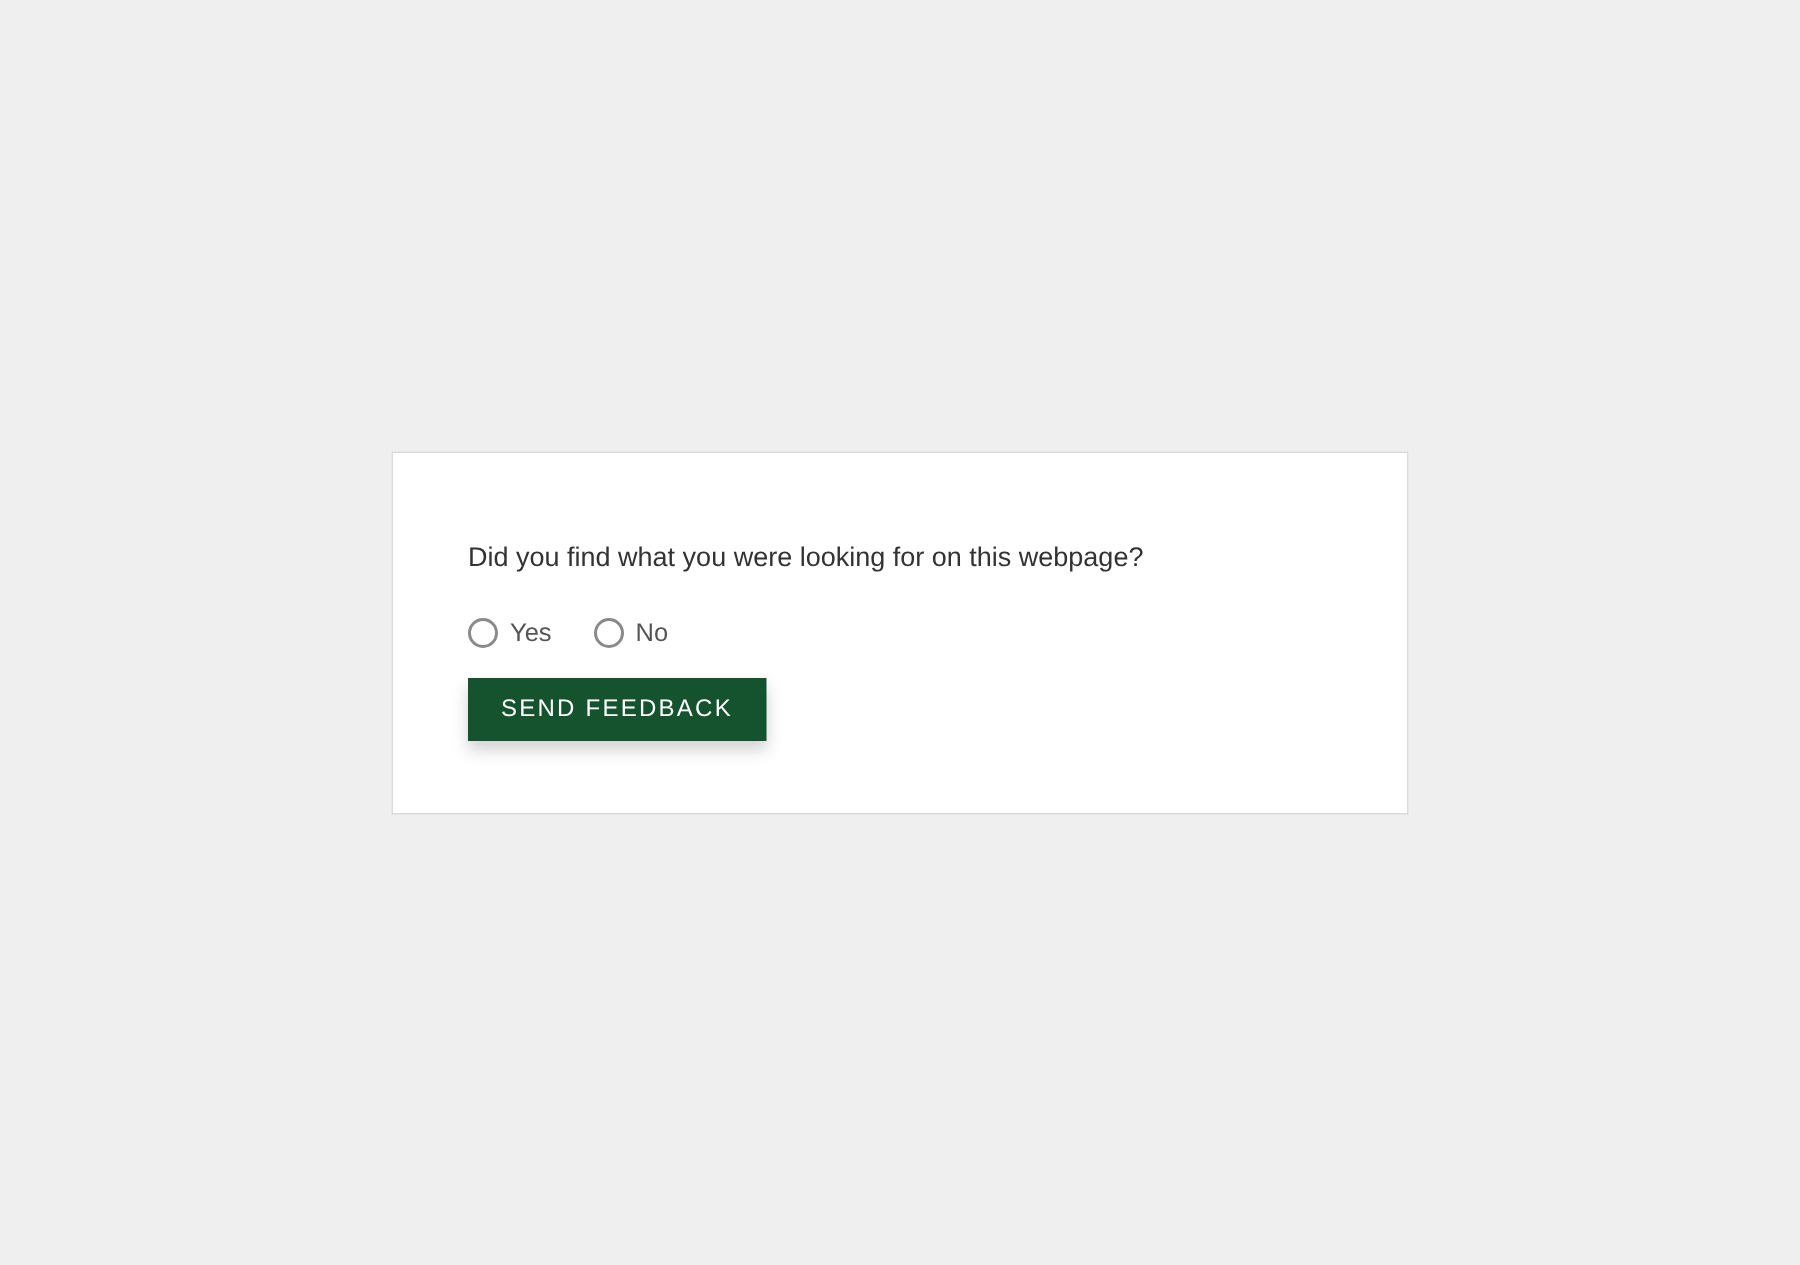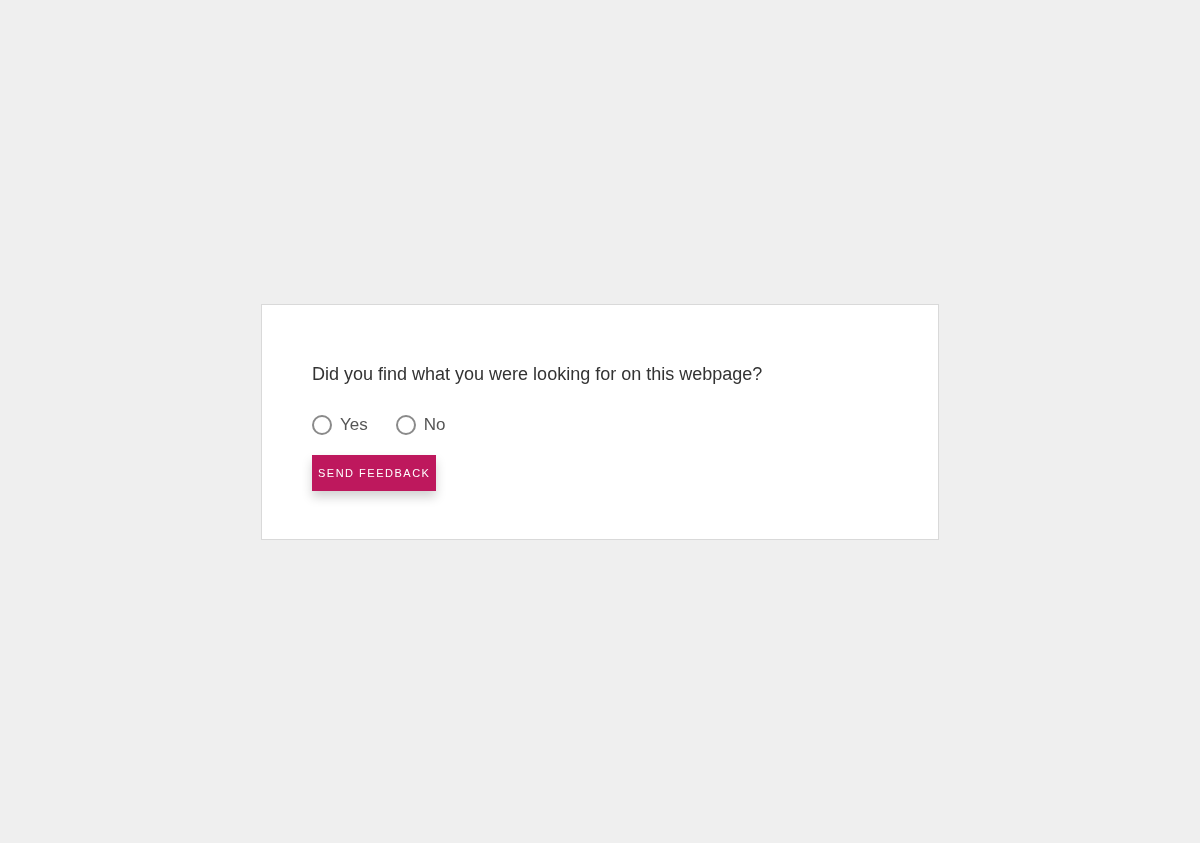--- a/index.html
+++ b/index.html
@@ -46,25 +46,25 @@
       border: 2px solid #8a8a8a;
       border-radius: 50%;
       background: #ffffff;
       flex-shrink: 0;
     }
     .radio-label {
       font-size: 17px;
       color: #555555;
     }
     .submit-button {
-      background-color: #be185d;
+      background-color: #14532d;
       color: #ffffff;
       border: none;
-      padding: 12px 6px;
-      font-size: 11px;
+      padding: 12px 22px;
+      font-size: 16px;
       letter-spacing: 1.5px;
       font-weight: 500;
       cursor: pointer;
       box-shadow: 0 6px 10px rgba(0,0,0,0.18);
       text-transform: uppercase;
     }
   </style>
 </head>
 <body>
 

